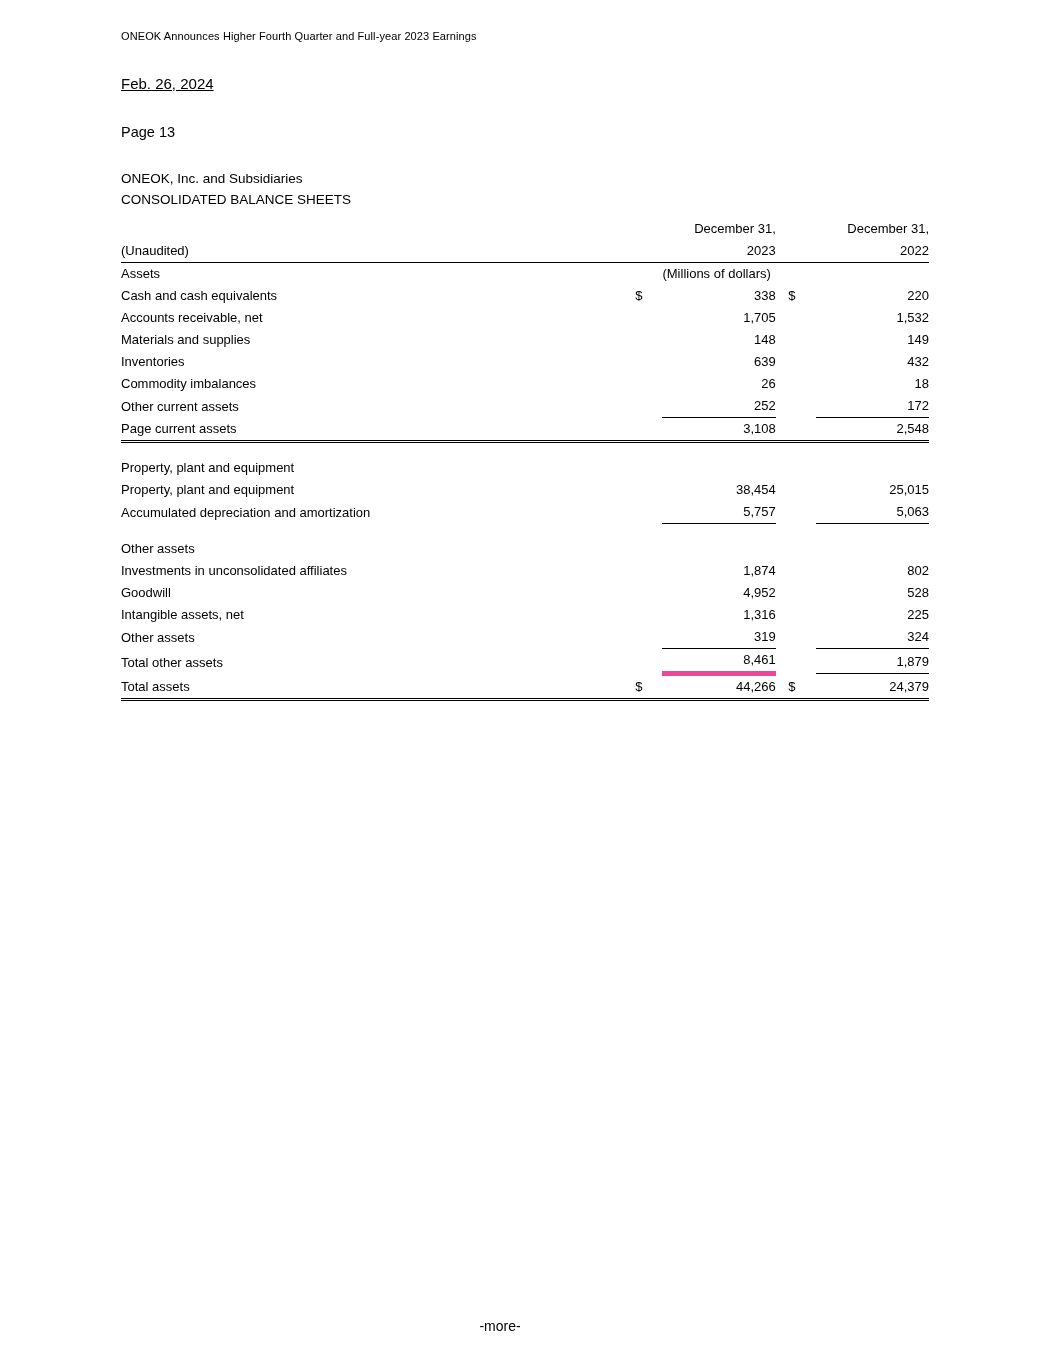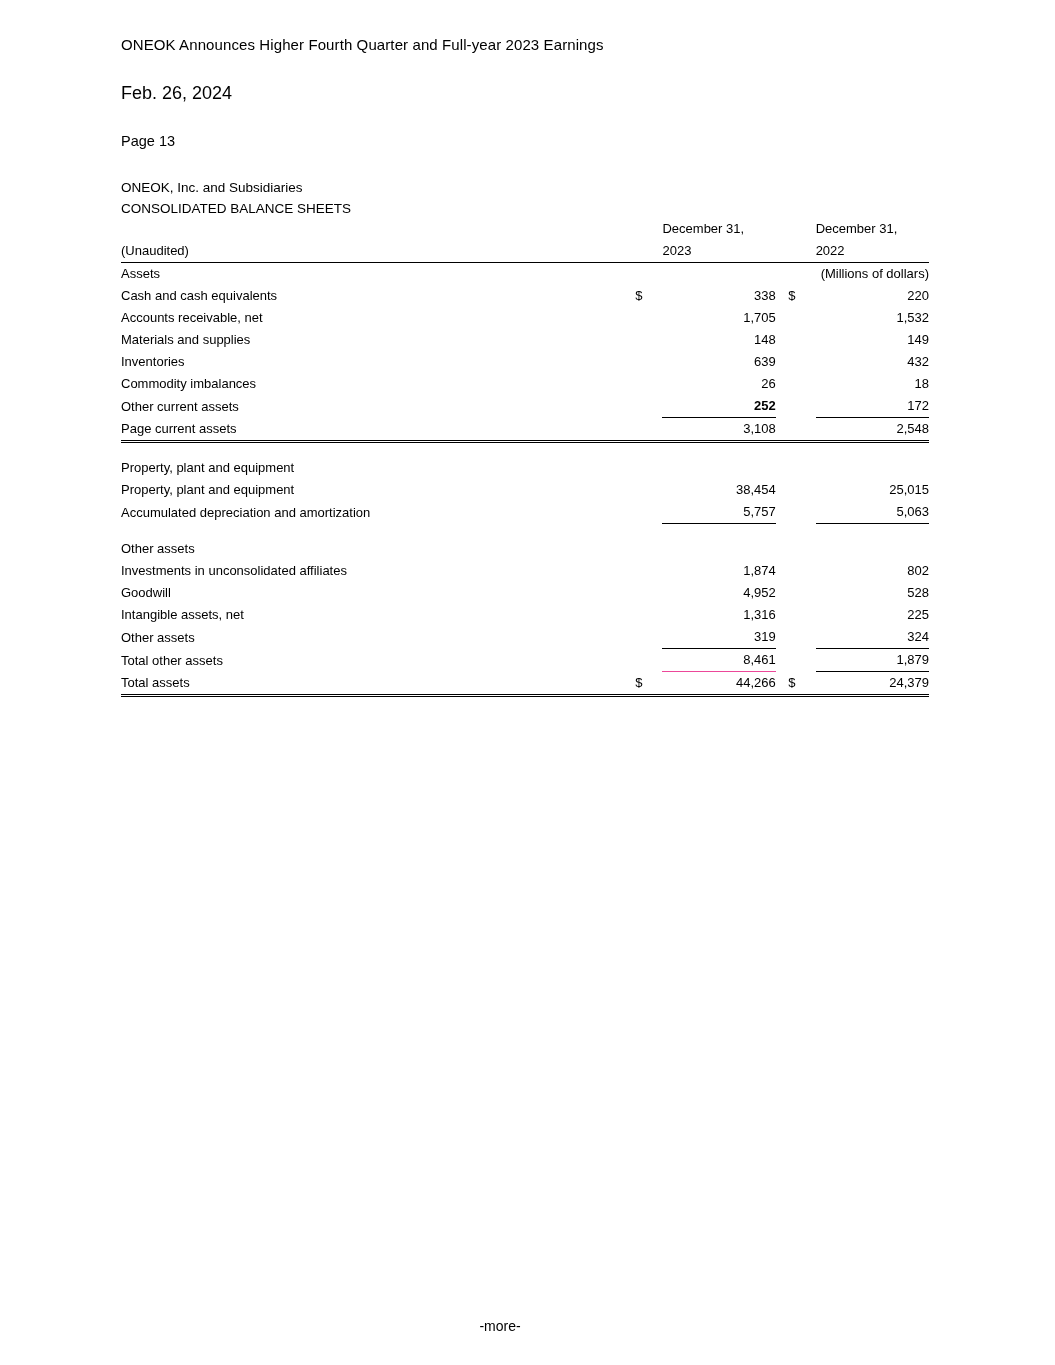--- a/index.html
+++ b/index.html
@@ -22,29 +22,30 @@
     box-sizing: border-box;
     padding: 0;
   }
   .hdr-block {
     position: absolute;
     left: 121px;
     top: 18px;
     width: 820px;
   }
   .doc-title {
+    font-size: 11px;
+    line-height: 20px;
+    letter-spacing: 0.1px;
+    margin: 8px 0 0 0;
+  }
+  .doc-date {
     font-size: 15px;
     line-height: 20px;
-    letter-spacing: 0.1px;
-    margin: 17px 0 0 0;
-  }
-  .doc-date {
-    font-size: 18px;
-    line-height: 20px;
     margin: 28px 0 0 0;
+    text-decoration: underline;
   }
   .doc-page {
     font-size: 14.5px;
     line-height: 20px;
     margin: 28px 0 0 0;
   }
   .company-line {
     font-size: 13.5px;
     line-height: 21px;
     margin: 26px 0 0 0;
@@ -70,26 +71,26 @@
     white-space: nowrap;
   }
   .c-label { width: 490px; }
   .c-cur1  { width: 26px; text-align: left; }
   .c-val1  { width: 108px; text-align: right; padding-right: 4px; }
   .c-gap   { width: 12px; }
   .c-cur2  { width: 26px; text-align: left; }
   .c-val2  { width: 108px; text-align: right; padding-right: 8px; }
 
   .hcell {
-    text-align: left;
+    text-align: right;
     font-size: 13px;
   }
   .unaudited { font-size: 13px; }
   .millions {
-    text-align: right;
+    text-align: left;
     font-size: 13px;
   }
 
   .indent0 { padding-left: 0px; }
   .indent1 { padding-left: 12px; margin-top: 8px; }
   .indent2 { padding-left: 32px; }
   .line-under td { border-bottom: 1px solid #000; }
 
   .spacer-row td { height: 14px; line-height: 14px; }
 
@@ -180,21 +181,21 @@
         <td class="c-label indent1">Commodity imbalances</td>
         <td class="c-cur1"></td>
         <td class="c-val1">26</td>
         <td class="c-gap"></td>
         <td class="c-cur2"></td>
         <td class="c-val2">18</td>
       </tr>
       <tr>
         <td class="c-label indent1">Other current assets</td>
         <td class="c-cur1"></td>
-        <td class="c-val1" style="border-bottom:1px solid #000;font-weight:bold;">252</td>
+        <td class="c-val1" style="border-bottom:1px solid #000;">252</td>
         <td class="c-gap"></td>
         <td class="c-cur2"></td>
         <td class="c-val2" style="border-bottom:1px solid #000;">172</td>
       </tr>
       <tr class="dbl">
         <td class="c-label indent2">Page current assets</td>
         <td class="c-cur1"></td>
         <td class="c-val1">3,108</td>
         <td class="c-gap"></td>
         <td class="c-cur2"></td>
@@ -270,21 +271,21 @@
         <td class="c-label indent1">Other assets</td>
         <td class="c-cur1"></td>
         <td class="c-val1" style="border-bottom:1px solid #000;">319</td>
         <td class="c-gap"></td>
         <td class="c-cur2"></td>
         <td class="c-val2" style="border-bottom:1px solid #000;">324</td>
       </tr>
       <tr>
         <td class="c-label indent2">Total other assets</td>
         <td class="c-cur1"></td>
-        <td class="c-val1" style="border-bottom:1px solid #ec4899;">8,461</td>
+        <td class="c-val1" style="border-bottom:5px solid #ec4899;">8,461</td>
         <td class="c-gap"></td>
         <td class="c-cur2"></td>
         <td class="c-val2" style="border-bottom:1px solid #000;">1,879</td>
       </tr>
       <tr class="dbl">
         <td class="c-label indent2">Total assets</td>
         <td class="c-cur1">$</td>
         <td class="c-val1">44,266</td>
         <td class="c-gap"></td>
         <td class="c-cur2">$</td>

